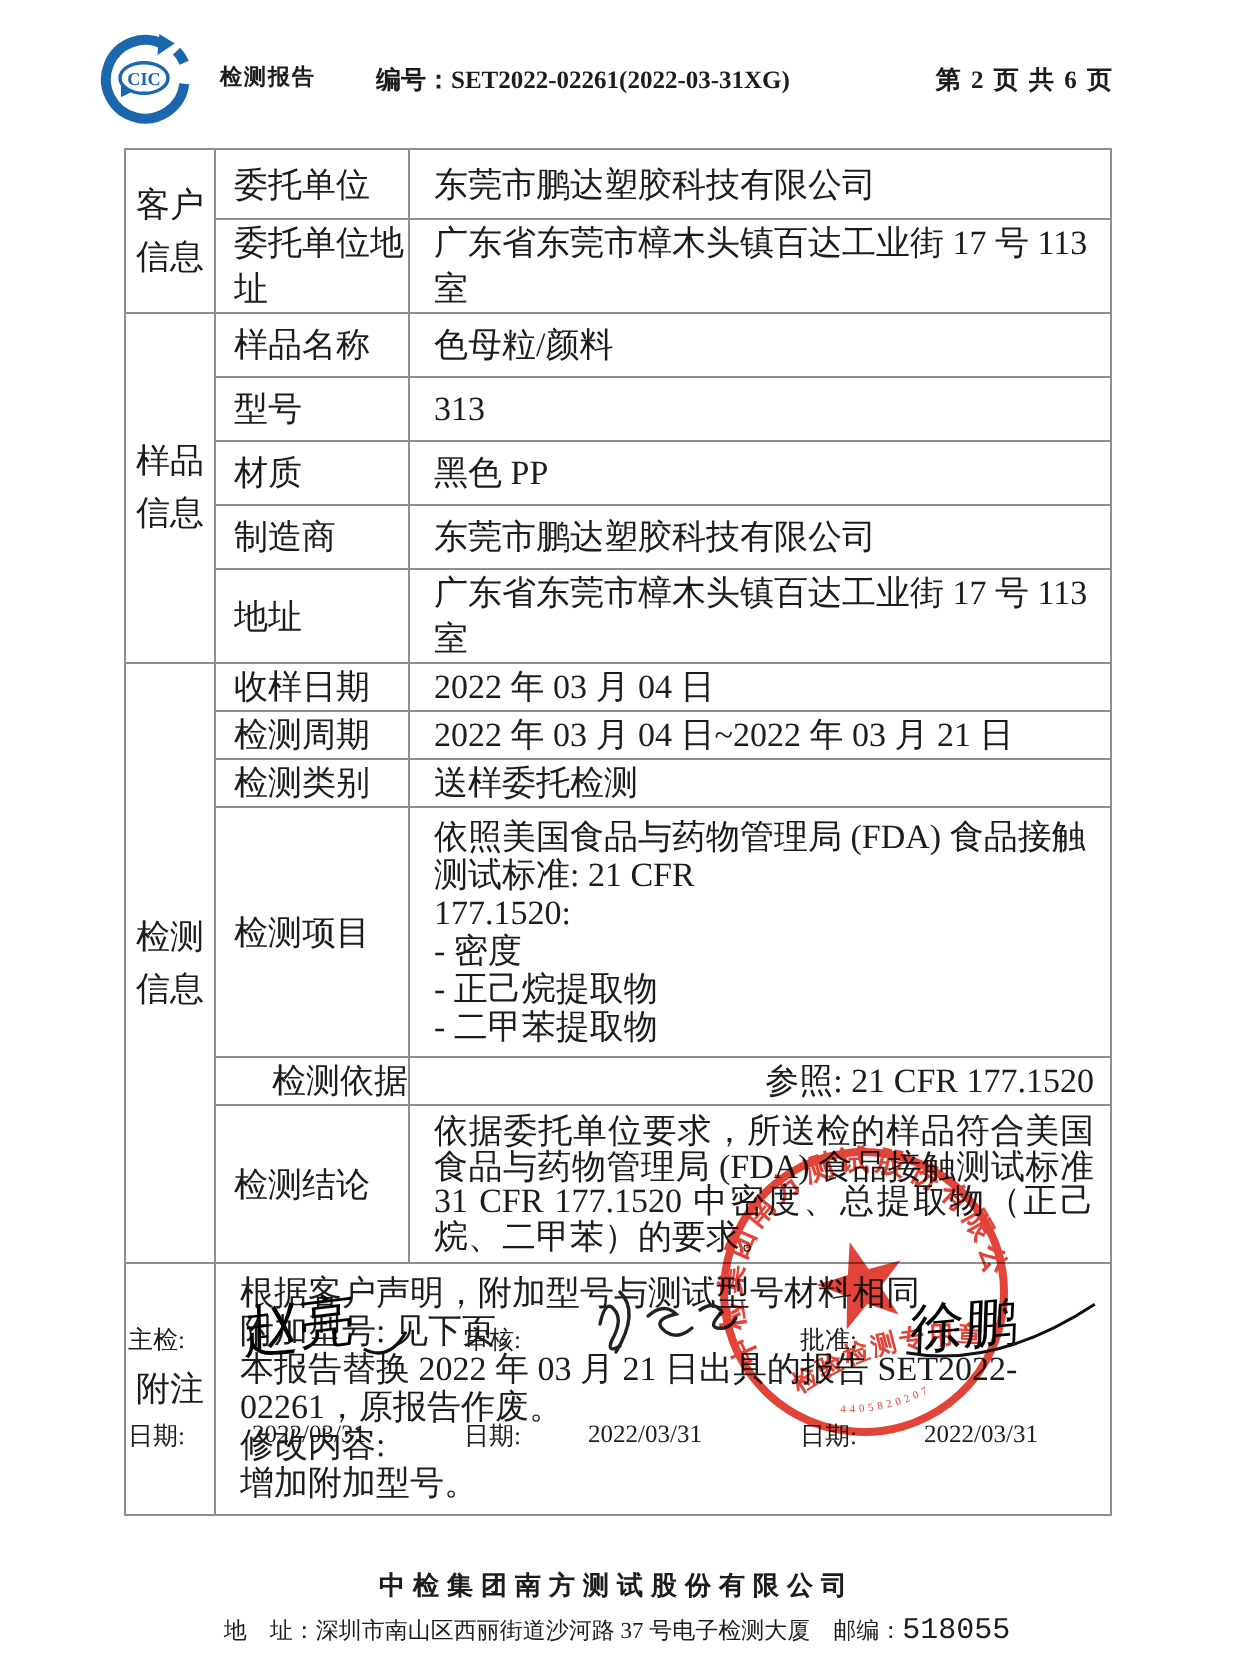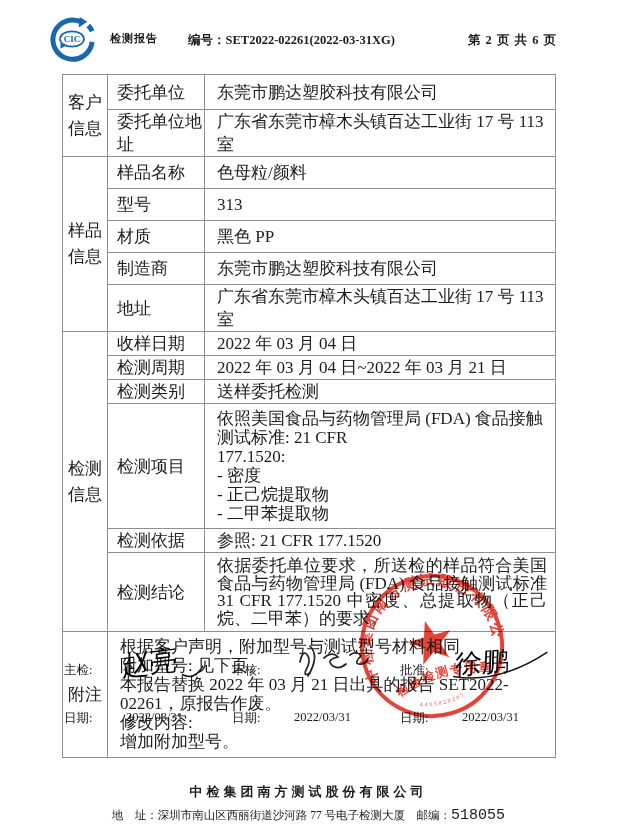--- a/index.html
+++ b/index.html
@@ -18,21 +18,21 @@
 
   
   table.report { position:absolute; left:62px; top:74px; width:494px; border-collapse:collapse; }
   table.report td { border:1px solid #8f8f8f; font-size:17px; vertical-align:middle; }
   td.group { width:45px; text-align:center; white-space:pre-line; line-height:26px; }
   td.field { width:97px; padding-left:9px; }
   td.value { padding-left:12px; padding-right:8px; }
   tr.h36 td { height:35px; }
   tr.h32 td { height:32px;margin-top:20px; }
   tr.h29 td { height:15px; }
-  tr.h20 td { height:21px; }
+  tr.h20 td { height:21px;text-align:right; }
   td.multiline { white-space:pre-line; line-height:19px; padding-top:5px; padding-bottom:5px; }
   td.conclusion { line-height:17.5px; padding-top:4px; padding-bottom:4px; text-align:justify; }
   td.notes { white-space:pre-line; line-height:19px; padding-top:5px; padding-bottom:6px; }
 
   
   .sig-block { position:absolute; left:62px; top:622px; width:494px; height:110px; font-size:12.5px; }
   .sig-label { position:absolute; }
   .sig-svg { position:absolute; }
   .hand-text { font-family:"Liberation Serif", serif; }
 
@@ -202,17 +202,17 @@
     <span class="sig-label" style="left:64px; top:88px;">2022/03/31</span>
     <span class="sig-label" style="left:170px; top:88px;">日期:</span>
     <span class="sig-label" style="left:232px; top:88px;">2022/03/31</span>
     <span class="sig-label" style="left:338px; top:88px;">日期:</span>
     <span class="sig-label" style="left:400px; top:88px;">2022/03/31</span>
   </div>
 
   <div class="footer">
     <div class="foot-company">中检集团南方测试股份有限公司</div>
     <div class="foot-line">
-      <span>地　址：</span><span>深圳市南山区西丽街道沙河路 77 号电子检测大厦</span><span>　邮编：</span><span class="mono">518055</span>
+      <span>地　址：</span><span>深圳市南山区西丽街道沙河路 37 号电子检测大厦</span><span>　邮编：</span><span class="mono">518055</span>
     </div>
   </div>
 
 </div>
 
 </body></html>

